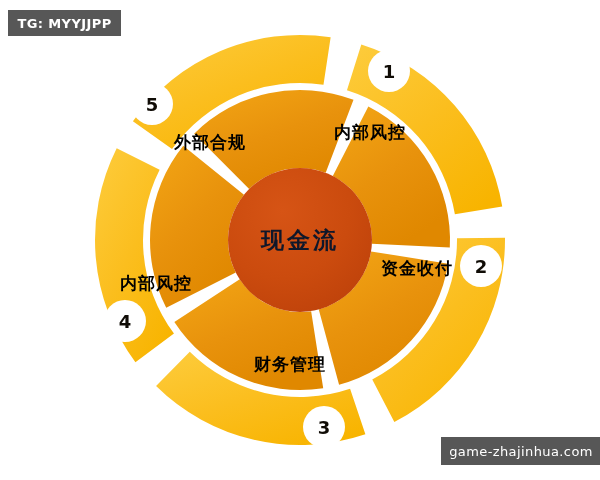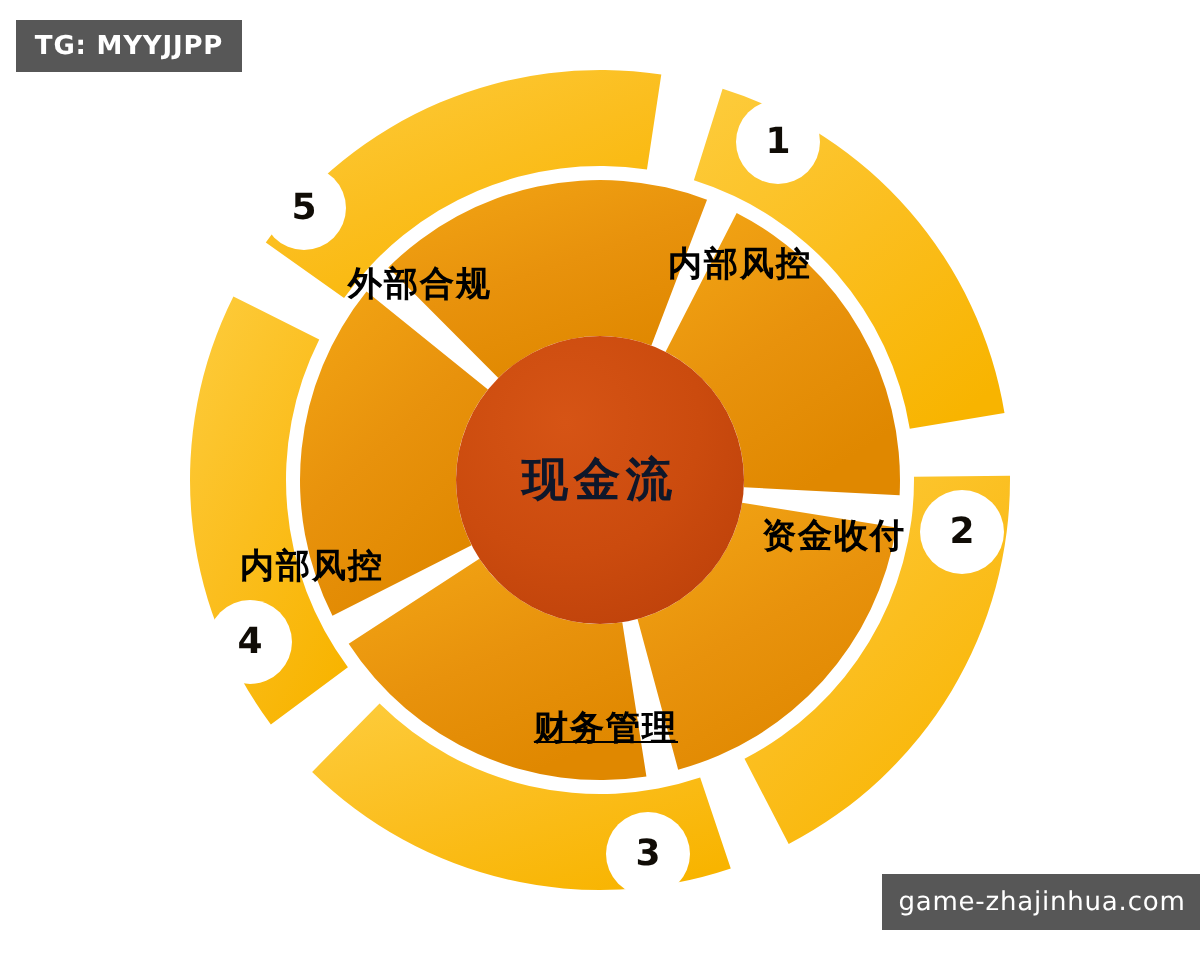--- a/index.html
+++ b/index.html
@@ -152,21 +152,21 @@
         <circle cx="324" cy="427" r="21" fill="#ffffff"></circle>
         <circle cx="125" cy="321" r="21" fill="#ffffff"></circle>
         <circle cx="152" cy="104" r="21" fill="#ffffff"></circle>
       </g>
   </svg>
 
   <div id="center-label" style="left: 300px; top: 240px;">现金流</div>
 
   <div id="seg-label-0" class="seg-label" style="left: 370px; top: 132px;">内部风控</div>
   <div id="seg-label-1" class="seg-label" style="left: 417px; top: 268px;">资金收付</div>
-  <div id="seg-label-2" class="seg-label" style="left: 303px; top: 364px; text-decoration: underline;">财务管理</div>
+  <div id="seg-label-2" class="seg-label" style="left: 290px; top: 364px;">财务管理</div>
   <div id="seg-label-3" class="seg-label" style="left: 156px; top: 283px;">内部风控</div>
   <div id="seg-label-4" class="seg-label" style="left: 210px; top: 142px;">外部合规</div>
 
   <div id="marker-num-0" class="marker-num" style="left: 389px; top: 71px;">1</div>
   <div id="marker-num-1" class="marker-num" style="left: 481px; top: 266px;">2</div>
   <div id="marker-num-2" class="marker-num" style="left: 324px; top: 427px;">3</div>
   <div id="marker-num-3" class="marker-num" style="left: 125px; top: 321px;">4</div>
   <div id="marker-num-4" class="marker-num" style="left: 152px; top: 104px;">5</div>
 
 </div>

